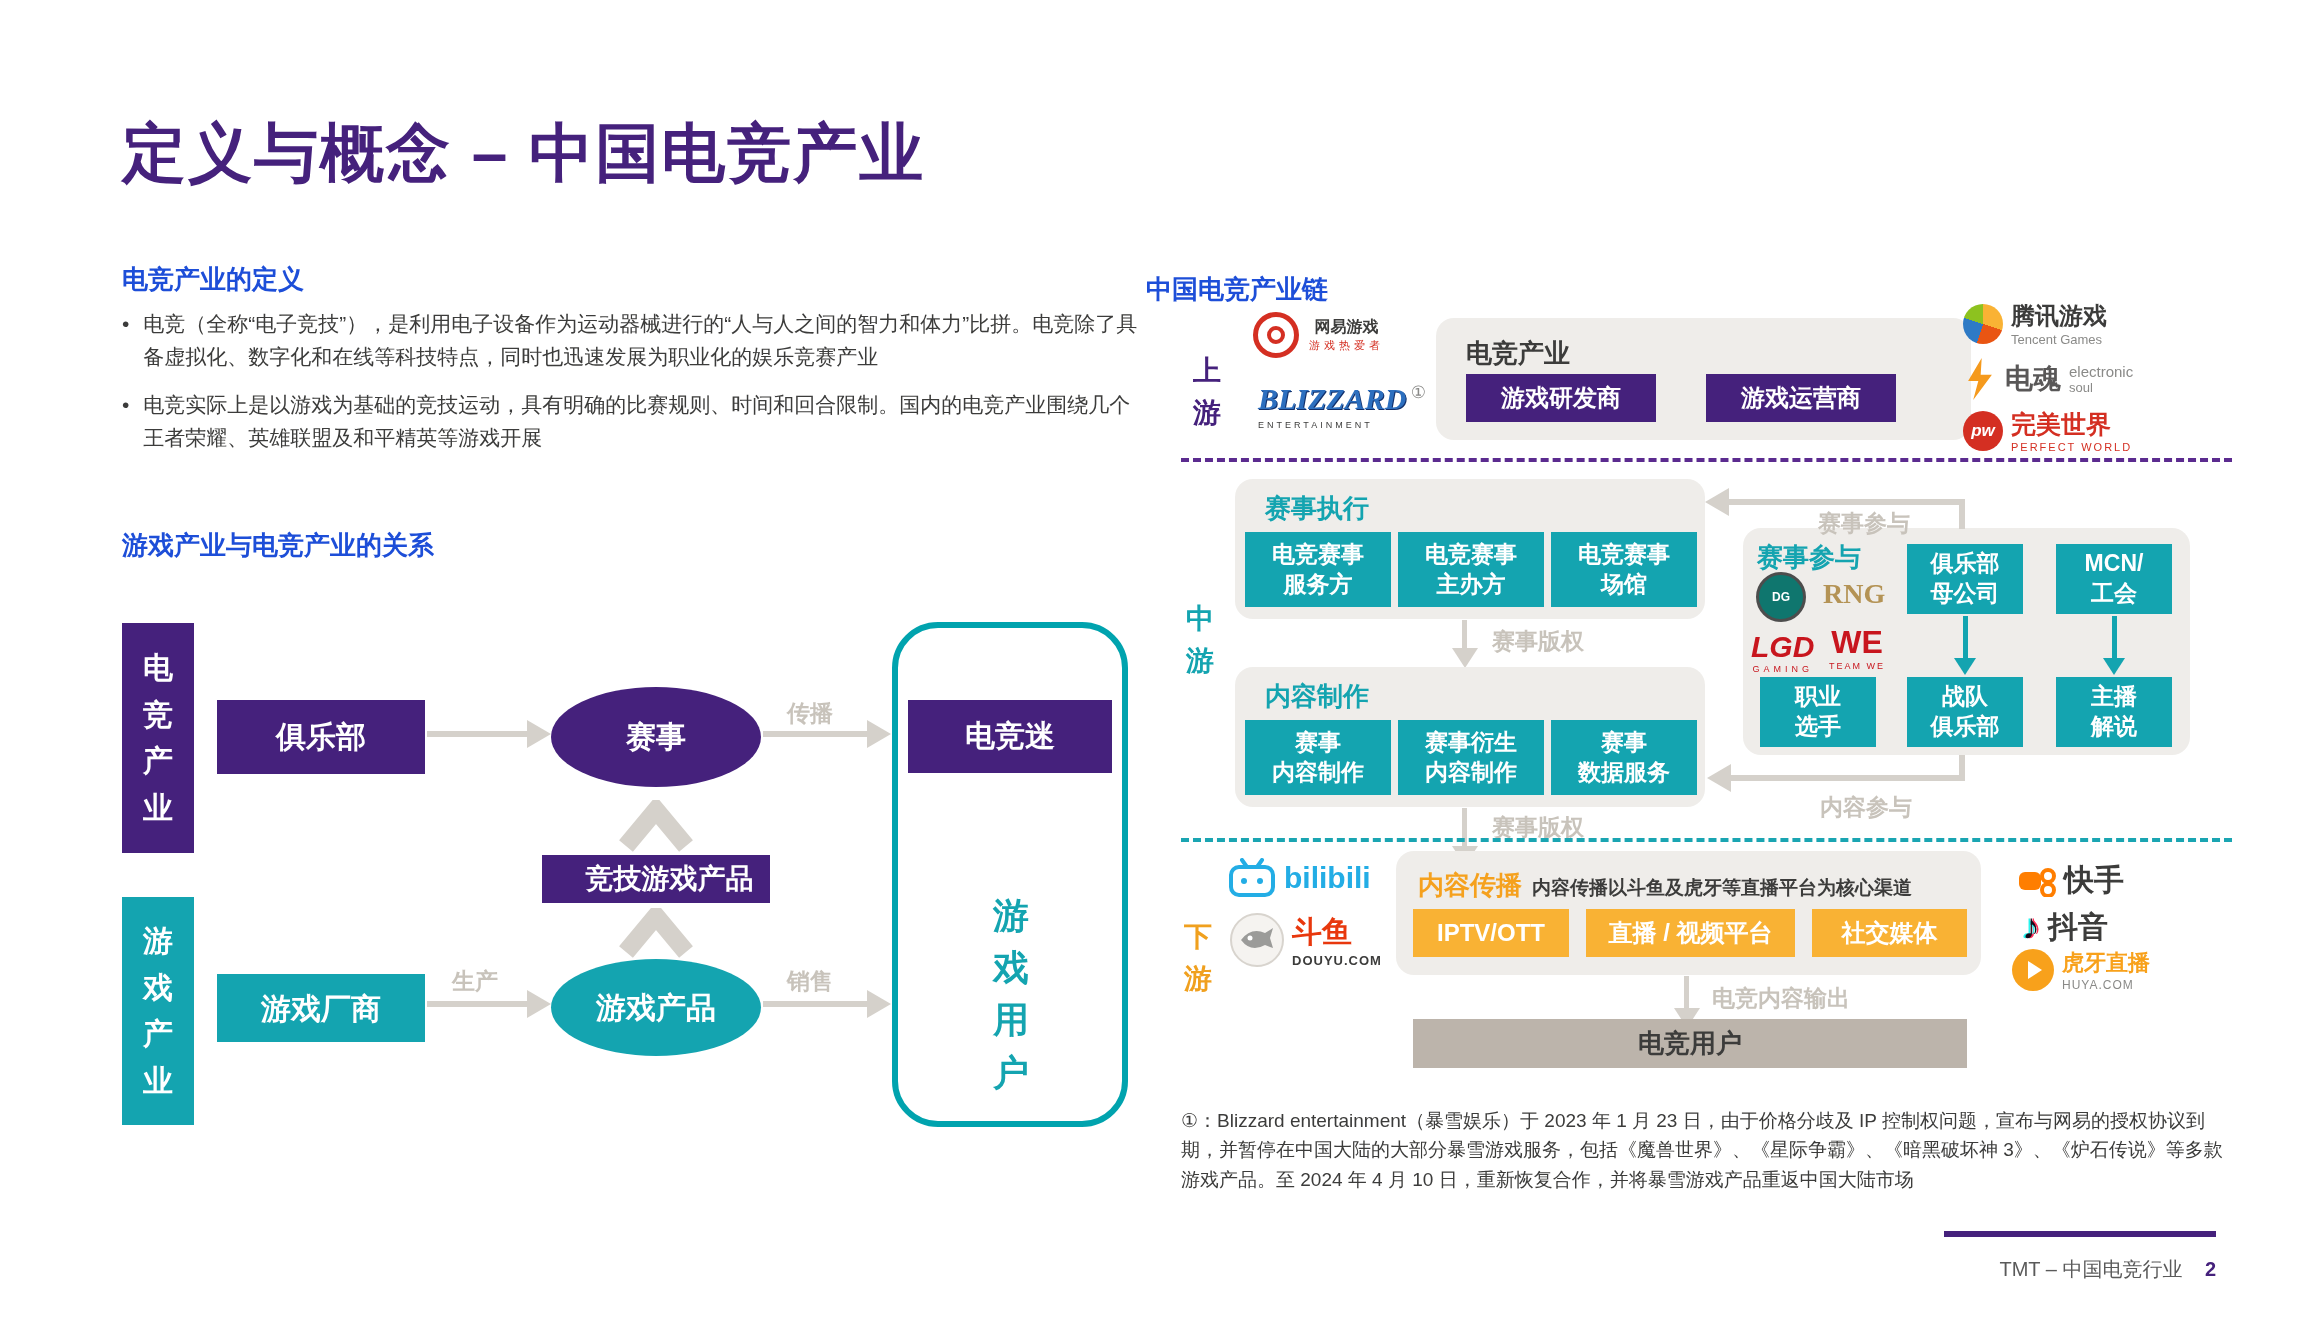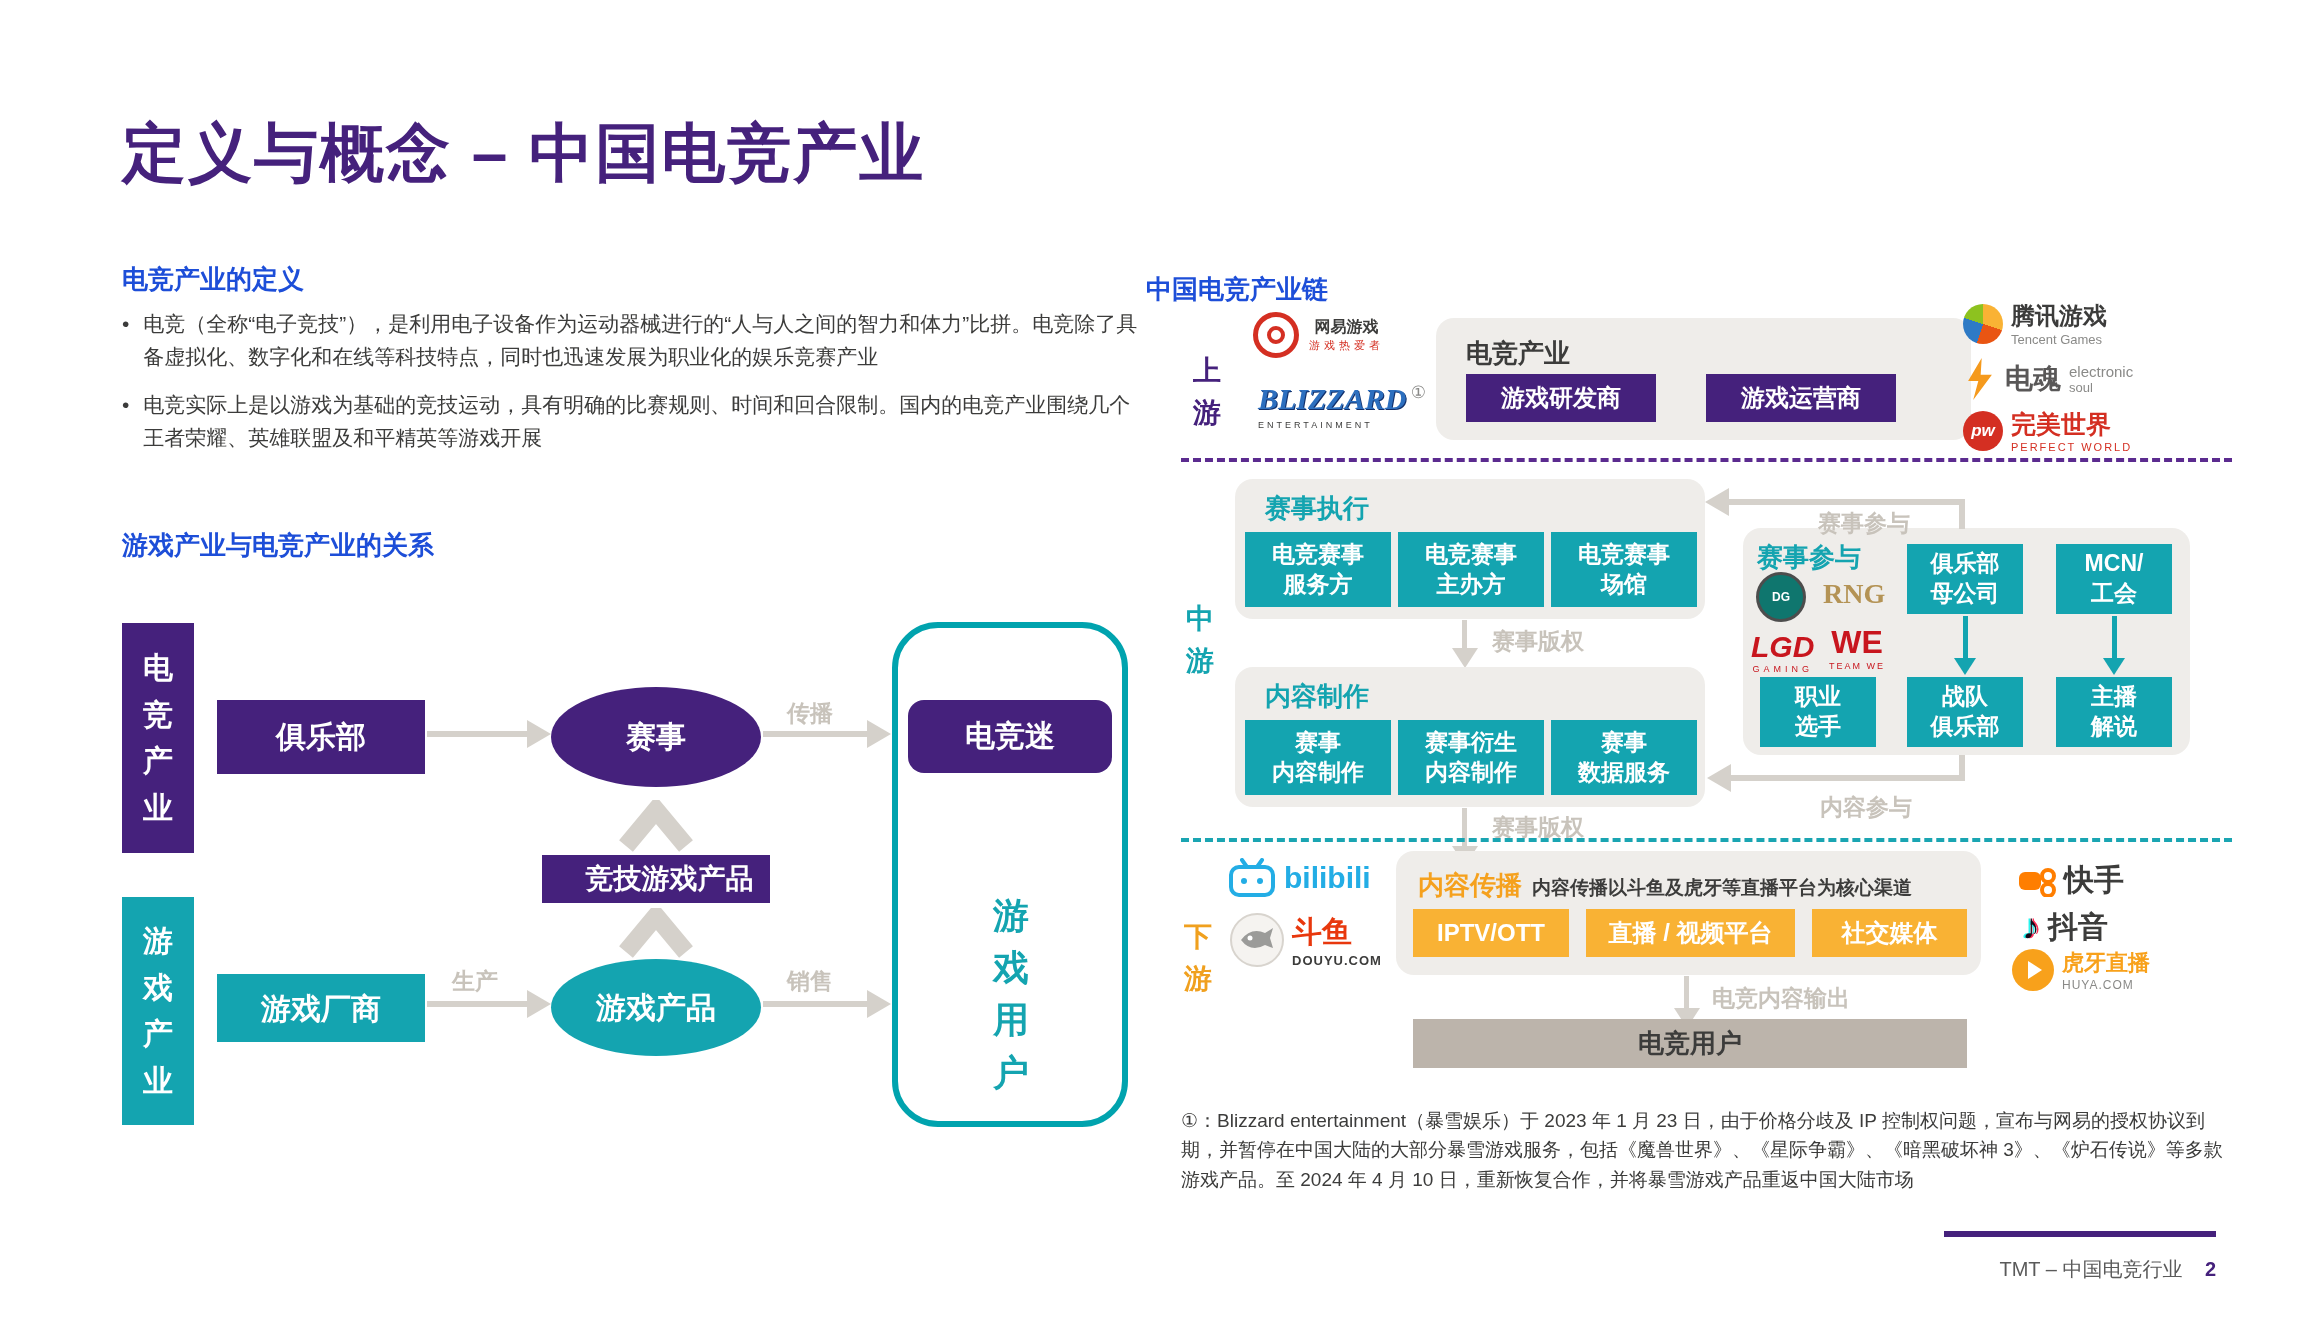--- a/index.html
+++ b/index.html
@@ -69,21 +69,21 @@
     <div class="vtext" style="width:32px; font-size:30px; line-height:1.55;">电竞产业</div>
   </div>
   <div class="abs tbox" style="left:122px; top:897px; width:72px; height:228px;">
     <div class="vtext" style="width:32px; font-size:30px; line-height:1.55;">游戏产业</div>
   </div>
 
   <div class="abs pbox" style="left:217px; top:700px; width:208px; height:74px; font-size:30px;">俱乐部</div>
   <div class="abs pbox ellipse" style="left:551px; top:687px; width:210px; height:100px; font-size:30px;">赛事</div>
 
   <div class="abs" style="left:892px; top:622px; width:236px; height:505px; border:6px solid #00A3AE; border-radius:46px; background:#fff;"></div>
-  <div class="abs pbox" style="left:908px; top:700px; width:204px; height:73px; font-size:30px;border-radius:16px;">电竞迷</div>
+  <div class="abs pbox" style="left:908px; top:700px; width:204px; height:73px; font-size:30px;">电竞迷</div>
   <div class="abs vtext" style="left:992px; top:890px; width:38px; font-size:36px; font-weight:bold; color:#14A4B0; line-height:1.45;">游戏用户</div>
 
   <div class="abs pbox" style="left:542px; top:855px; width:228px; height:48px; font-size:28px;padding-left:27px;">竞技游戏产品</div>
 
   <div class="abs tbox ellipse" style="left:551px; top:959px; width:210px; height:97px; font-size:30px;">游戏产品</div>
   <div class="abs tbox" style="left:217px; top:974px; width:208px; height:68px; font-size:30px;">游戏厂商</div>
 
   <div class="abs hline" style="left:427px; top:731px; width:102px;"></div>
   <div class="abs arr-r" style="left:527px; top:720px;"></div>
 

